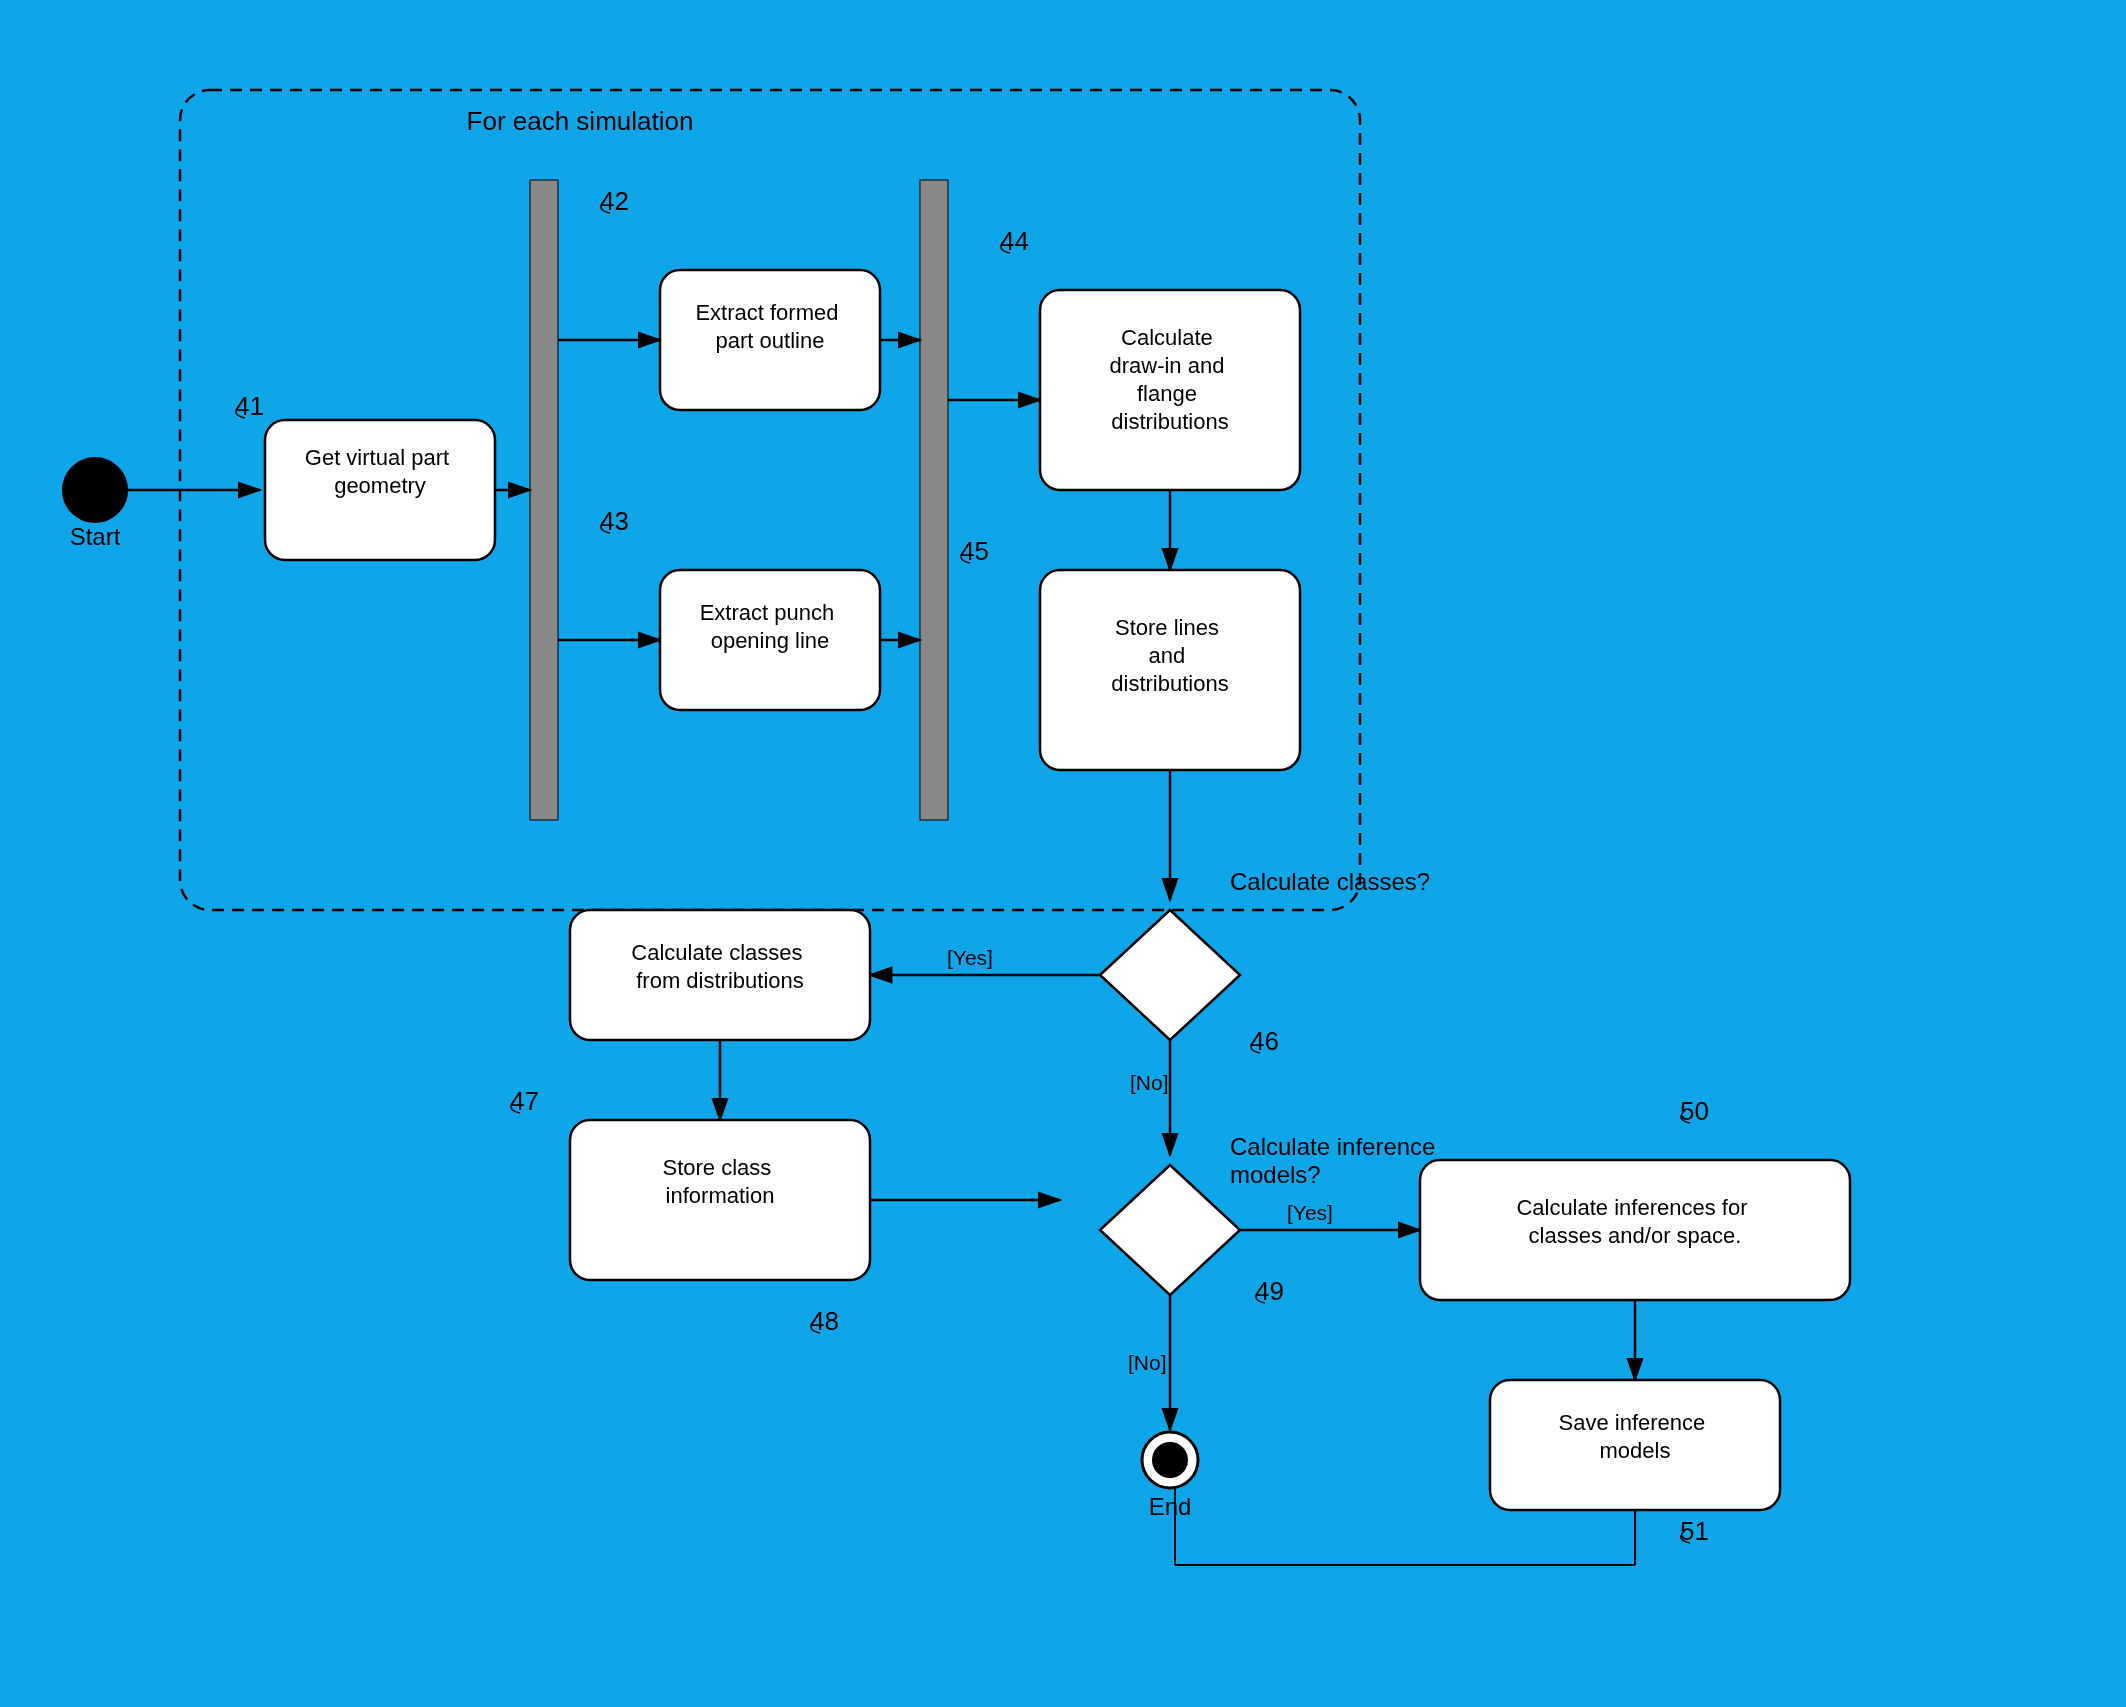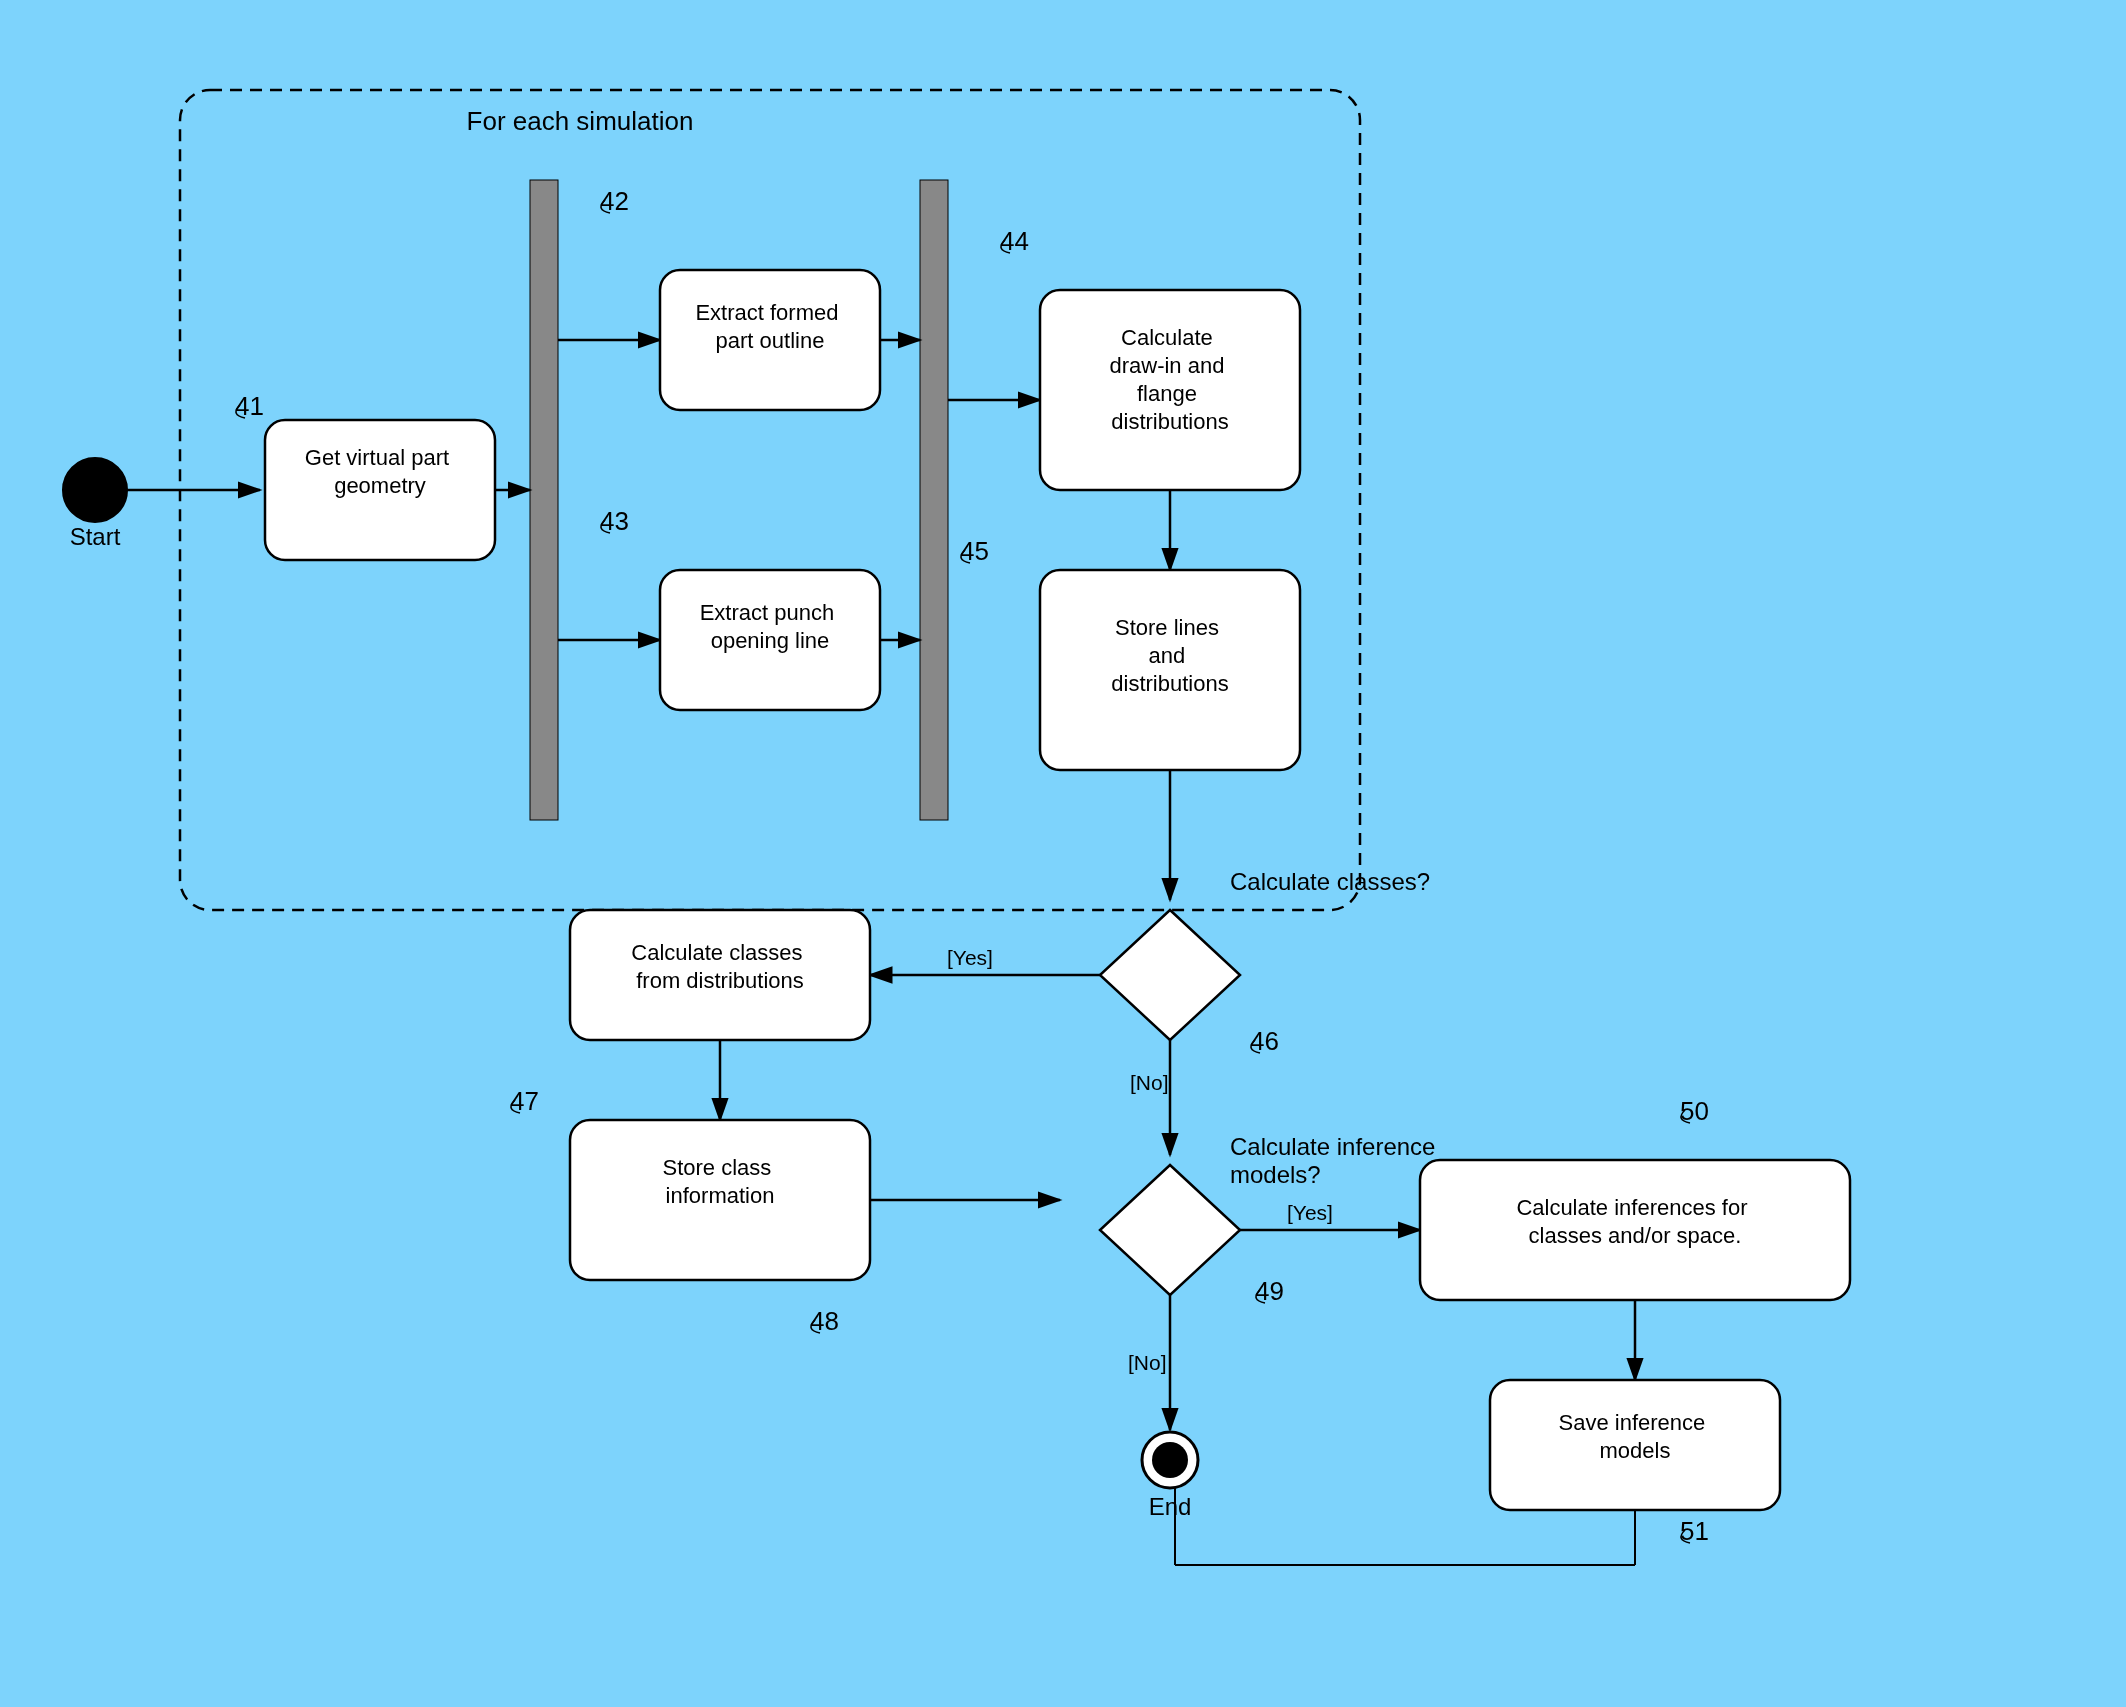--- a/index.html
+++ b/index.html
@@ -8,21 +8,21 @@
       font-family: Arial, sans-serif;
       width: 2126px;
       height: 1707px;
       overflow: hidden;
       position: relative;
     }
     .diagram-container {
       position: relative;
       width: 2126px;
       height: 1707px;
-      background: #7dd3fc;
+      background: #0ea5e9;
     }
     svg {
       position: absolute;
       top: 0;
       left: 0;
       width: 2126px;
       height: 1707px;
     }
   </style>
 </head>

